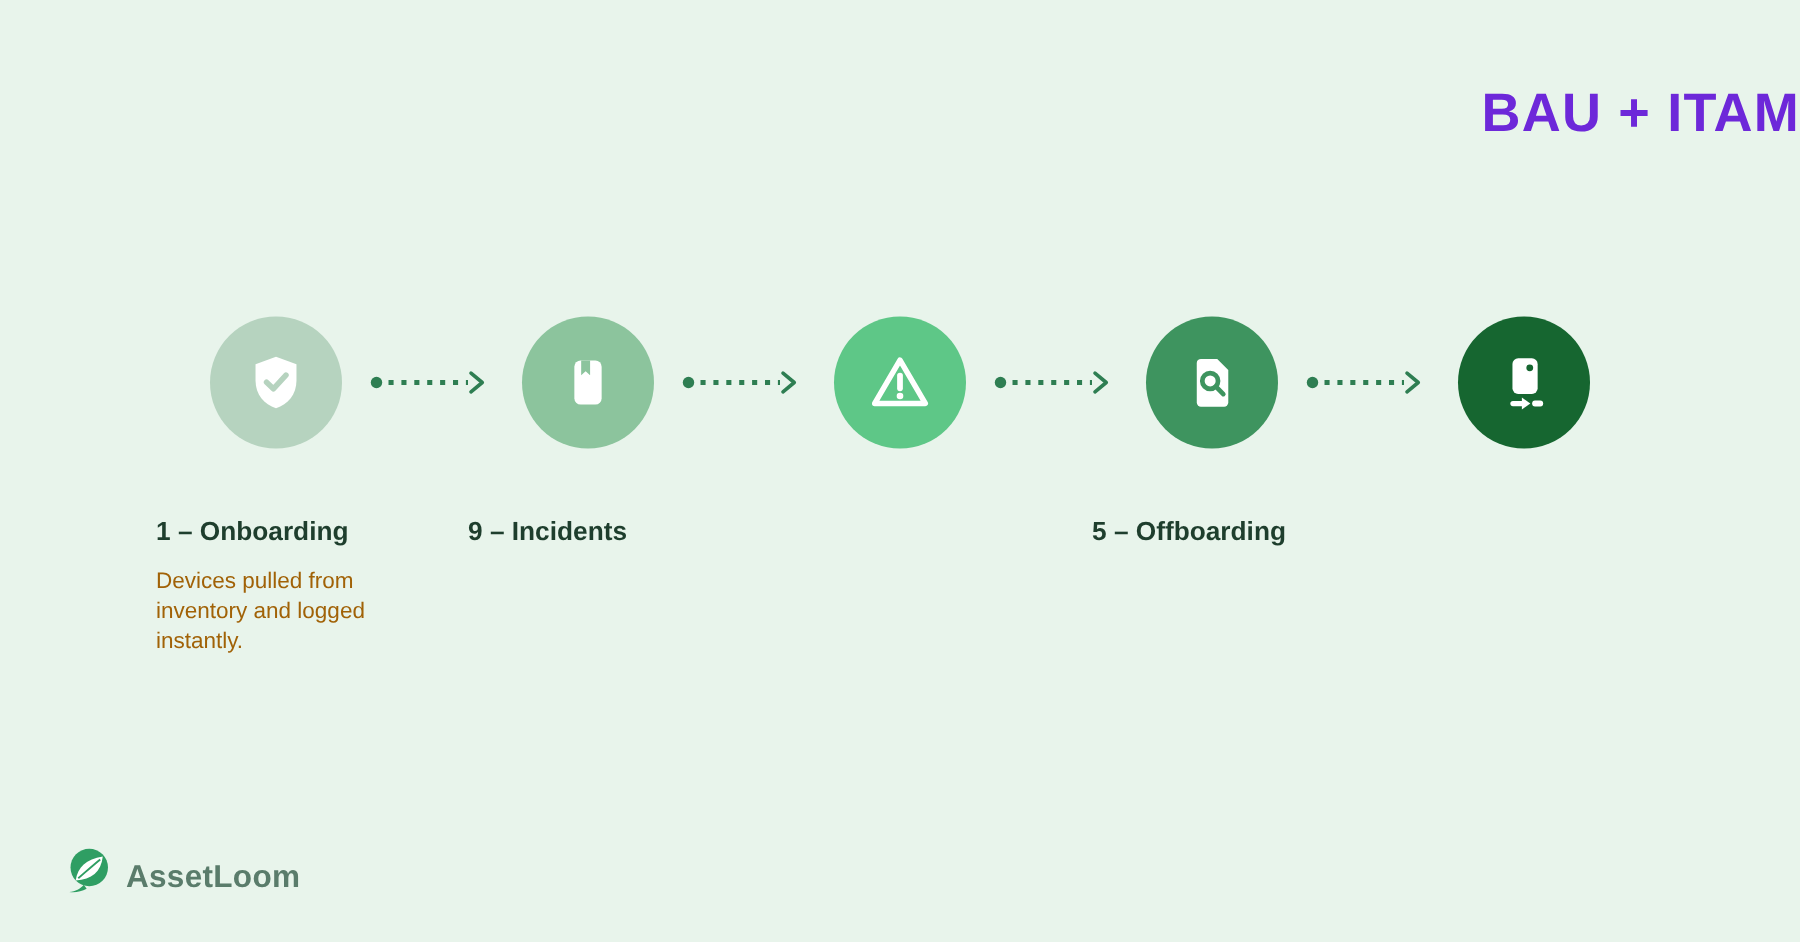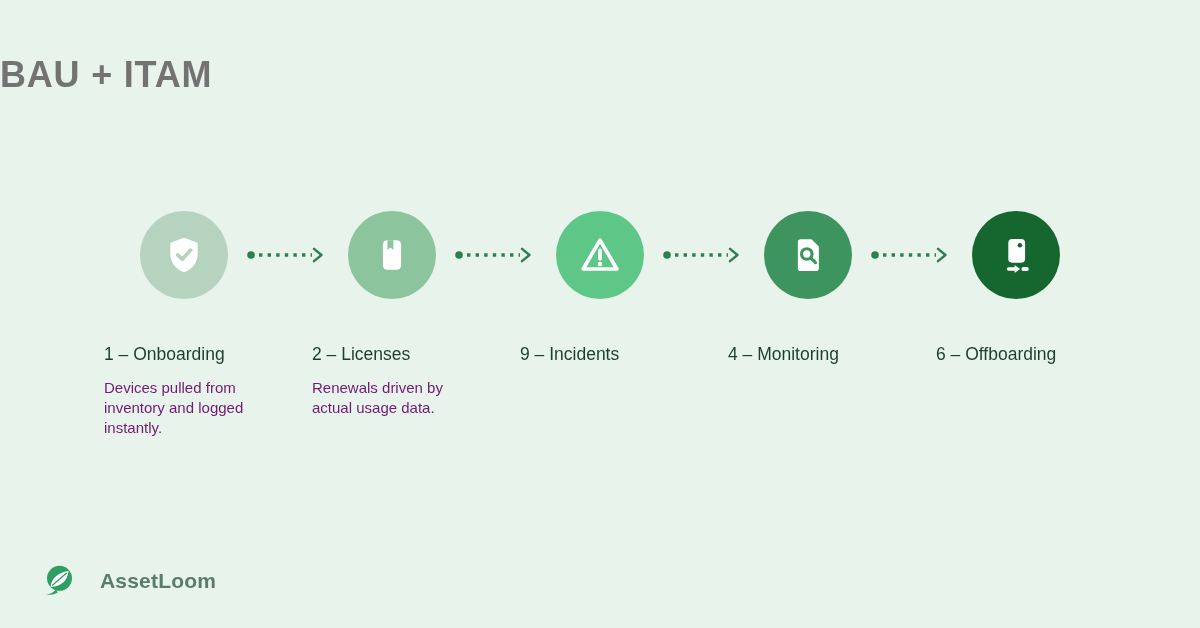--- a/index.html
+++ b/index.html
@@ -5,48 +5,48 @@
   html,body { margin:0; padding:0; }
   .canvas {
     position:relative;
     width:1200px; height:628px;
     background:#e8f4eb;
     font-family:"Liberation Sans", sans-serif;
     overflow:hidden;
   }
   .title {
     position:absolute; top:54px; left:0; right:0;
-    margin:0; text-align:left;
+    margin:0; text-align:right;
     font-size:36px; font-weight:bold; letter-spacing:0.8px;
-    color:#737373;
+    color:#6d28d9;
   }
   .circle {
     position:absolute; top:211px;
     width:88px; height:88px; border-radius:50%;
     display:flex; align-items:center; justify-content:center;
   }
   .c0 { left:140px; } .c1 { left:348px; } .c2 { left:556px; } .c3 { left:764px; } .c4 { left:972px; }
   .connector { position:absolute; top:247px; width:84px; height:16px; }
   .a0 { left:246px; } .a1 { left:454px; } .a2 { left:662px; } .a3 { left:870px; }
   .labels {
     position:absolute; top:344px; left:104px;
     display:flex;
   }
   .step-text { width:208px; }
   .step-heading {
     margin:0 0 13px 0;
-    font-size:17.5px; font-weight:normal; color:#1e3e2d;
+    font-size:17.5px; font-weight:bold; color:#1e3e2d;
   }
   .step-desc {
     margin:0; width:155px;
-    font-size:15px; line-height:20px; color:#701a75;
+    font-size:15px; line-height:20px; color:#a16207;
   }
   .brand {
     position:absolute; left:44px; top:564px;
-    display:flex; align-items:center; gap:25px;
+    display:flex; align-items:flex-end; gap:9px;
   }
   .brand-name {
     font-size:21px; font-weight:600; letter-spacing:0.2px;
     color:#5a7c6b;
   }
   .icon { display:flex; align-items:center; justify-content:center; }
 </style>
 </head>
 <body>
 
@@ -132,31 +132,26 @@
       <path d="M68 1.8 L75.5 8 L68 14.2" fill="none" stroke="#2e7e52" stroke-width="2.4" stroke-linecap="round" stroke-linejoin="round"></path>
     </svg>
   </span>
 
   <div class="labels">
     <div class="step-text">
       <h2 class="step-heading">1 – Onboarding</h2>
       <p class="step-desc">Devices pulled from inventory and logged instantly.</p>
     </div>
     <div class="step-text">
-      <h2 class="step-heading">2 – Licenses</h2>
-      <p class="step-desc">Renewals driven by actual usage data.</p>
-    </div>
-    <div class="step-text">
       <h2 class="step-heading">9 – Incidents</h2>
     </div>
     <div class="step-text">
-      <h2 class="step-heading">4 – Monitoring</h2>
     </div>
     <div class="step-text">
-      <h2 class="step-heading">6 – Offboarding</h2>
+      <h2 class="step-heading">5 – Offboarding</h2>
     </div>
   </div>
 
   <div class="brand">
     <span class="icon">
       <svg width="31" height="33" viewBox="0 0 36 38">
         <path fill="#2f9e63" d="M2.5 35.5 C7.5 35 11 33 13.8 29.8 L16 33 C12 35.2 7.5 36 2.5 35.5 Z"></path>
         <circle cx="18" cy="16.5" r="14.5" fill="#2f9e63"></circle>
         <path fill="#ffffff" d="M7.5 26.5 C9 16.5 15.5 10 28.5 8 C27 20 20 25.8 7.5 26.5 Z"></path>
         <path fill="none" stroke="#2f9e63" stroke-width="1.5" d="M9.5 24.8 C14.5 20.5 20.5 15 26.5 10.2"></path>

